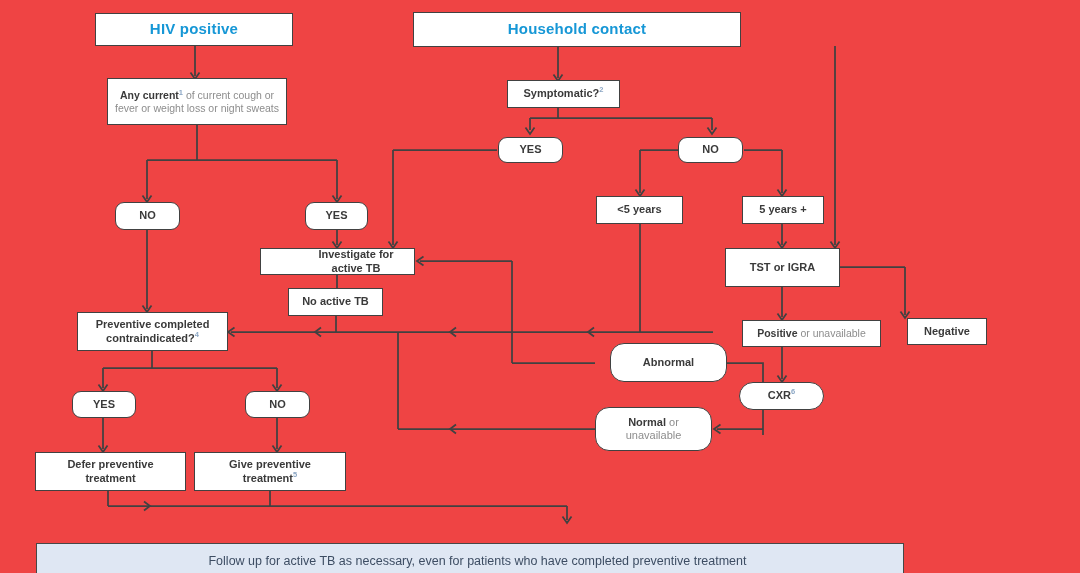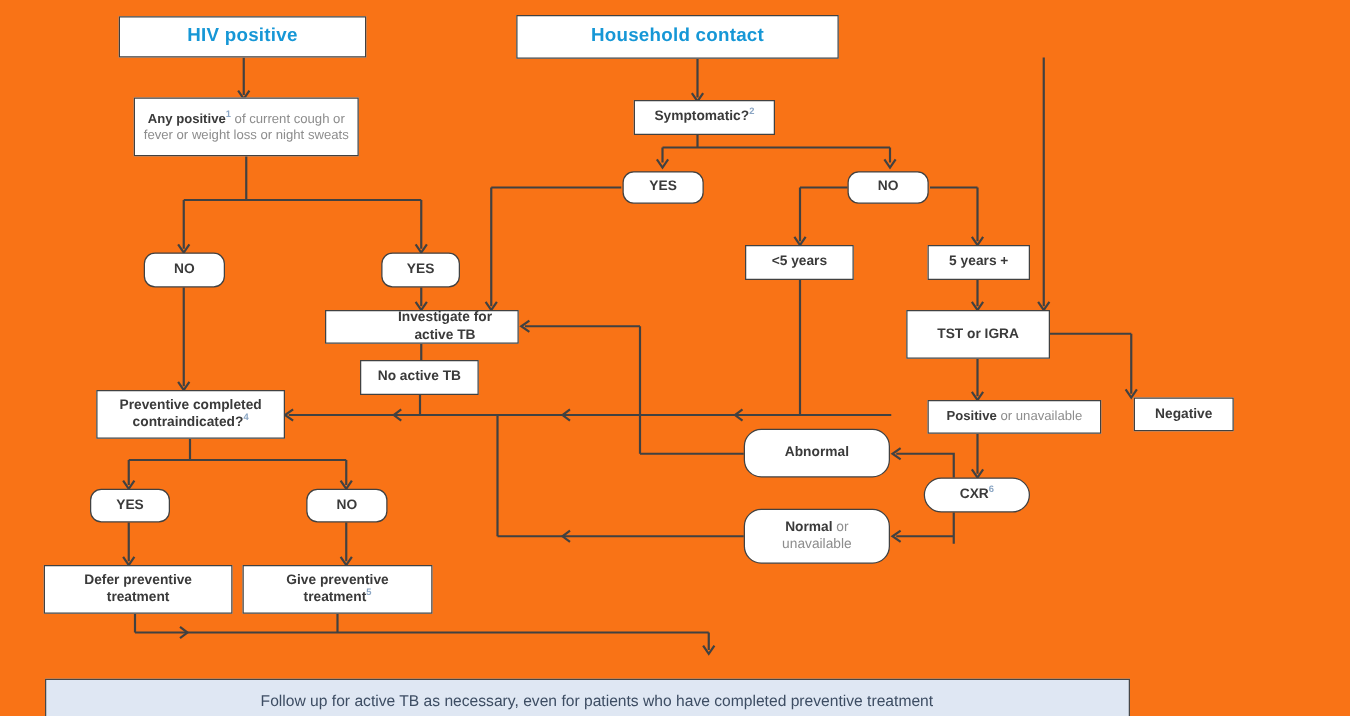--- a/index.html
+++ b/index.html
@@ -1,17 +1,17 @@
 <!DOCTYPE html>
 <html><head>
 <meta charset="utf-8">
 <style>
   html,body{margin:0;padding:0;background:#ffffff;}
   #stage{
-    position:relative;width:1080px;height:573px;background:#f97316;overflow:hidden;
+    position:relative;width:1080px;height:573px;background:#ef4444;overflow:hidden;
     font-family:"Liberation Sans","DejaVu Sans",sans-serif;
   }
   #wires{position:absolute;left:0;top:0;width:1080px;height:573px;}
   .box{
     position:absolute;box-sizing:border-box;background:#ffffff;
     border:1.5px solid #414141;color:#3a3a3a;
     display:flex;align-items:center;justify-content:center;text-align:center;
     font-size:11px;font-weight:bold;line-height:1.22;padding:2px 4px;
   }
   .hdr{border-width:1.8px;font-size:15px;color:#1697d6;letter-spacing:.2px;}
@@ -94,26 +94,26 @@
       M456,327.5 L450,332 L456,336.5
       M594,327.5 L588,332 L594,336.5
       M456,424.5 L450,429 L456,433.5
       M144,501.5 L150,506 L144,510.5
     "></path>
   </svg>
 
   <div class="box hdr" style="left:95px;top:13px;width:198px;height:33px;">
     <span>HIV positive</span>
   </div>
-  <div class="box hdr" style="left:413px;top:12px;width:258px;height:35px;">
+  <div class="box hdr" style="left:413px;top:12px;width:328px;height:35px;">
     <span>Household contact</span>
   </div>
 
   <div class="box symptom" style="left:107px;top:78px;width:180px;height:47px;">
-    <span><b>Any positive</b><sup class="fn">1</sup><span class="muted"> of current cough or fever or weight loss or night sweats</span></span>
+    <span><b>Any current</b><sup class="fn">1</sup><span class="muted"> of current cough or fever or weight loss or night sweats</span></span>
   </div>
   <div class="box pill" style="left:115px;top:202px;width:65px;height:28px;">
     <span>NO</span>
   </div>
   <div class="box pill" style="left:305px;top:202px;width:63px;height:28px;">
     <span>YES</span>
   </div>
 
   <div class="box" style="left:507px;top:80px;width:113px;height:28px;">
     <span><b>Symptomatic?</b><sup class="fn">2</sup></span>
@@ -136,21 +136,21 @@
   </div>
   <div class="box" style="left:713px;top:320px;width:139px;height:27px;font-size:10.5px;margin-left:29px;">
     <span><b>Positive</b><span class="muted"> or unavailable</span></span>
   </div>
   <div class="box" style="left:907px;top:318px;width:80px;height:27px;">
     <span>Negative</span>
   </div>
   <div class="box pill-lg" style="left:739px;top:382px;width:85px;height:28px;">
     <span><b>CXR</b><sup class="fn">6</sup></span>
   </div>
-  <div class="box pill-lg" style="left:595px;top:343px;width:117px;height:39px;">
+  <div class="box pill-lg" style="left:610px;top:343px;width:117px;height:39px;">
     <span>Abnormal</span>
   </div>
   <div class="box pill-lg" style="left:595px;top:407px;width:117px;height:44px;">
     <span><b>Normal</b><span class="muted"> or unavailable</span></span>
   </div>
 
   <div class="box" style="left:260px;top:248px;width:155px;height:27px;padding-left:41px;">
     <span>Investigate for active TB</span>
   </div>
   <div class="box" style="left:288px;top:288px;width:95px;height:28px;">

